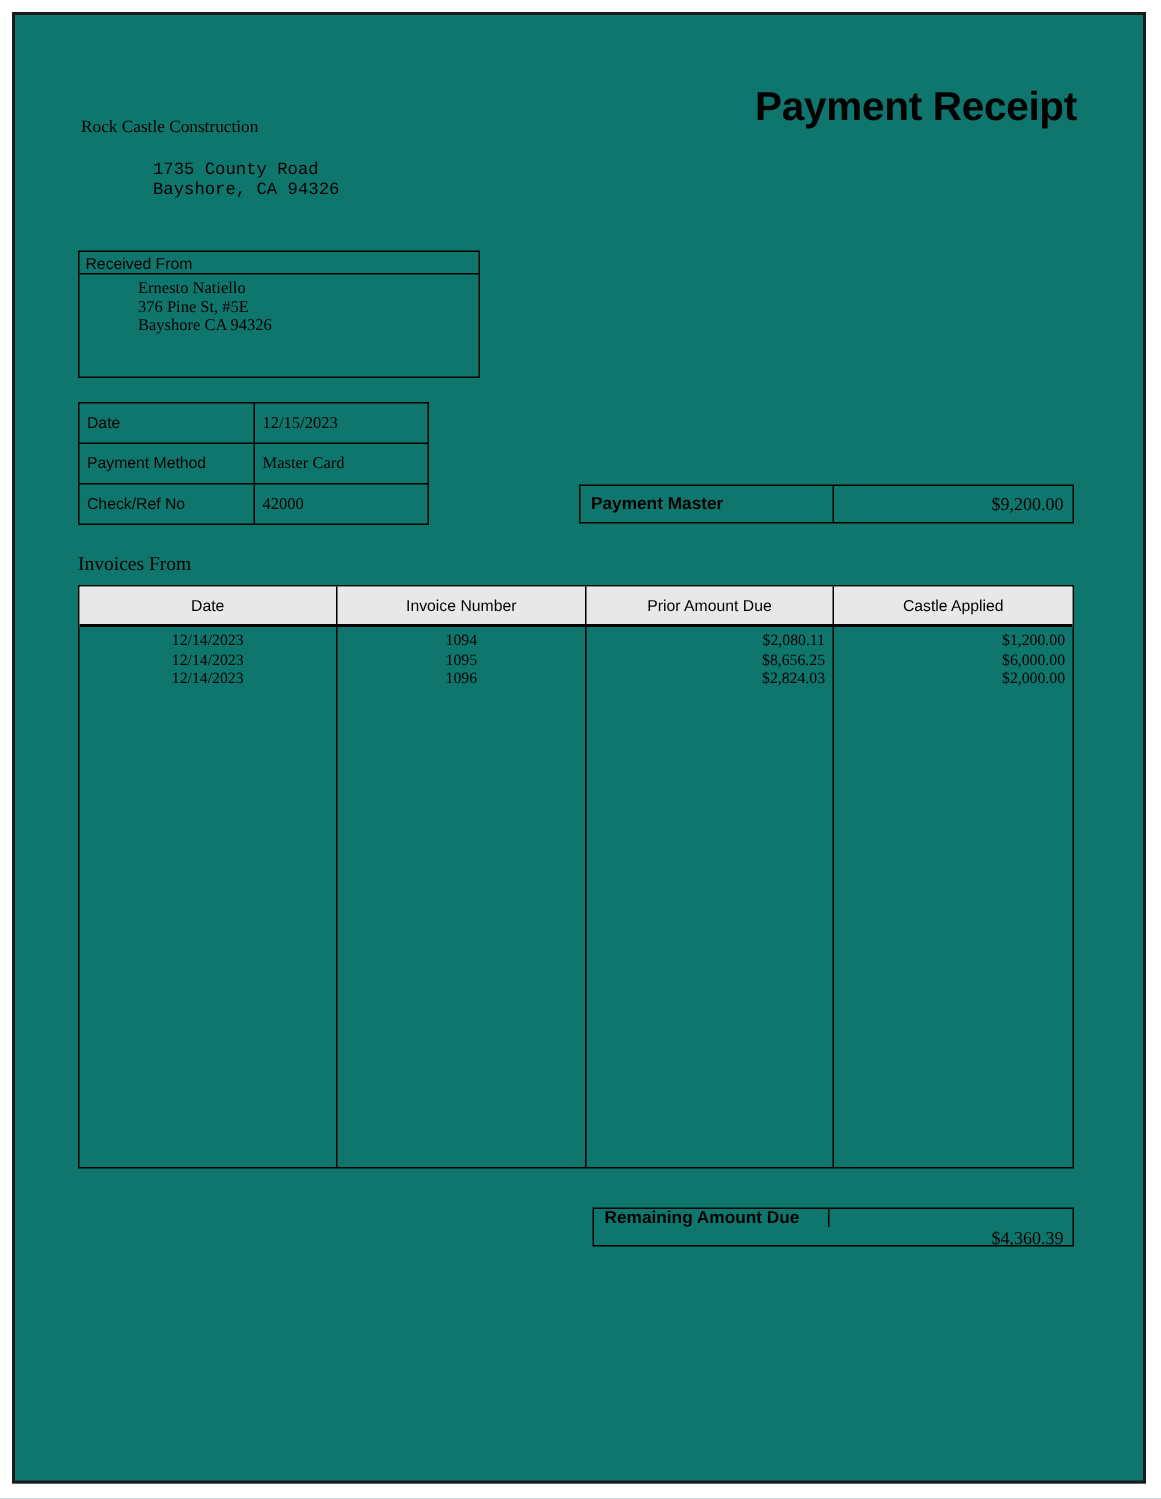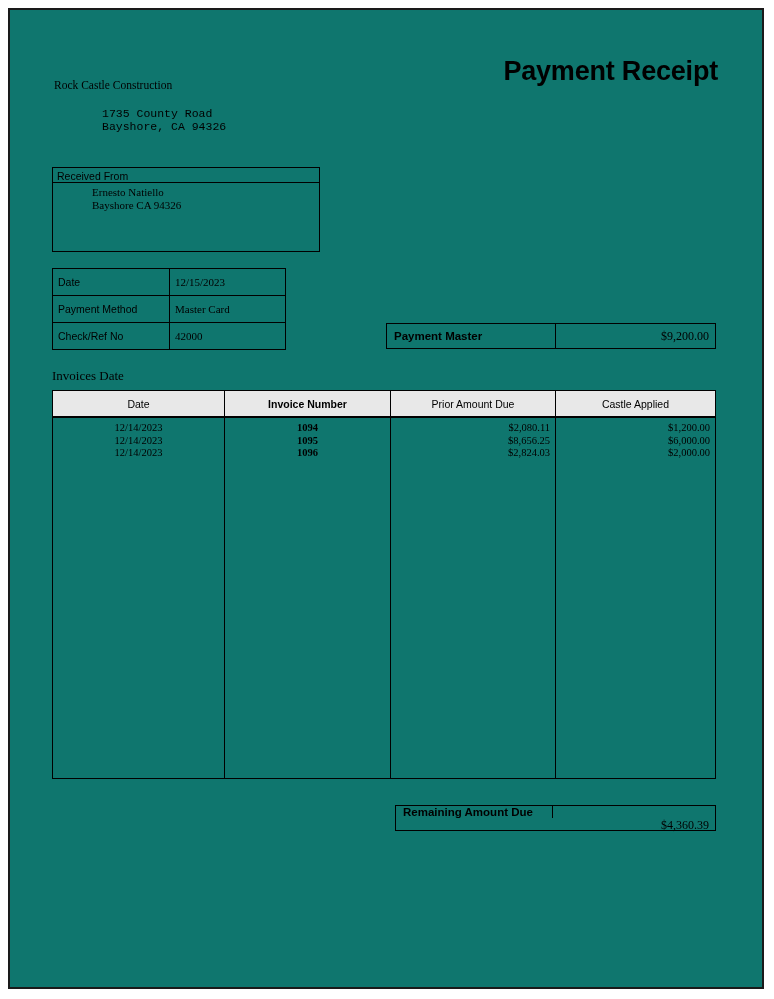--- a/index.html
+++ b/index.html
@@ -206,21 +206,21 @@
     box-sizing: border-box;
     border-right: 1.5px solid #000;
     padding-top: 4px;
     font-family: "Liberation Serif", serif;
     font-size: 10.5px;
     line-height: 12.5px;
   }
   .inv-body .col:last-child { border-right: none; }
 
   .col-date   { width: 172px; }
-  .col-num    { width: 166px; font-weight: bold; }
+  .col-num    { width: 166px; }
   .col-prior  { width: 165px; }
   .col-applied{ flex: 1; }
 
   .inv-body .col-date .c,
   .inv-body .col-num .c { text-align: center; }
   .inv-body .col-prior .c,
   .inv-body .col-applied .c { text-align: right; padding-right: 5px; }
 </style>
 </head>
 <body>
@@ -233,20 +233,21 @@
     <div>1735 County Road</div>
     <div>Bayshore, CA 94326</div>
   </div>
 
   <div class="doc-title">Payment Receipt</div>
 
   <div class="received-box">
     <div class="received-head">Received From</div>
     <div class="received-body">
       <div>Ernesto Natiello</div>
+      <div>376 Pine St, #5E</div>
       <div>Bayshore CA 94326</div>
     </div>
   </div>
 
   <table class="details">
     <tbody>
           <tr>
       <td class="lbl">Date</td>
       <td class="val">12/15/2023</td>
     </tr>
@@ -259,21 +260,21 @@
       <td class="val">42000</td>
     </tr>
   </tbody>
       </table>
 
   <div class="amt-box" id="payment-amount-box">
     <div class="amt-label">Payment Master</div>
     <div class="amt-value">$9,200.00</div>
   </div>
 
-  <div class="invoices-caption">Invoices Date</div>
+  <div class="invoices-caption">Invoices From</div>
 
   <div class="inv-table">
     <div class="inv-head">
       <div class="cell col-date">Date</div>
       <div class="cell col-num">Invoice Number</div>
       <div class="cell col-prior">Prior Amount Due</div>
       <div class="cell col-applied">Castle Applied</div>
     </div>
     <div class="inv-body">
       <div class="col col-date">

